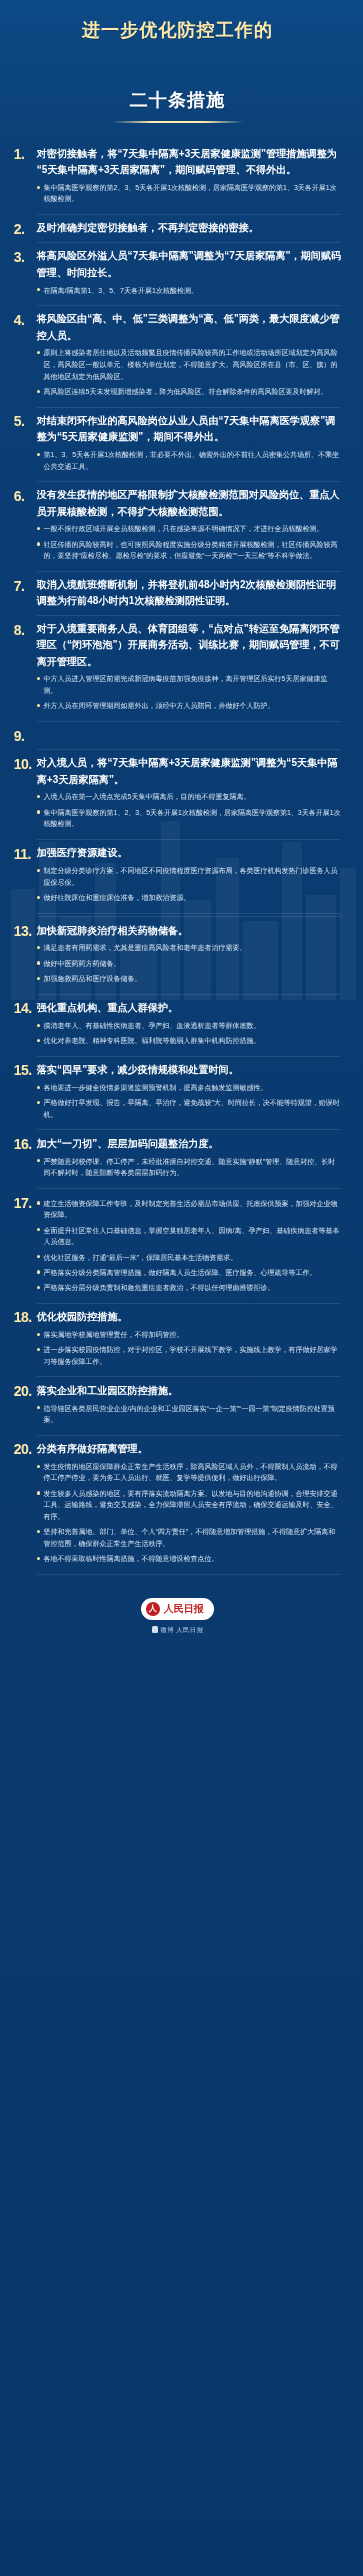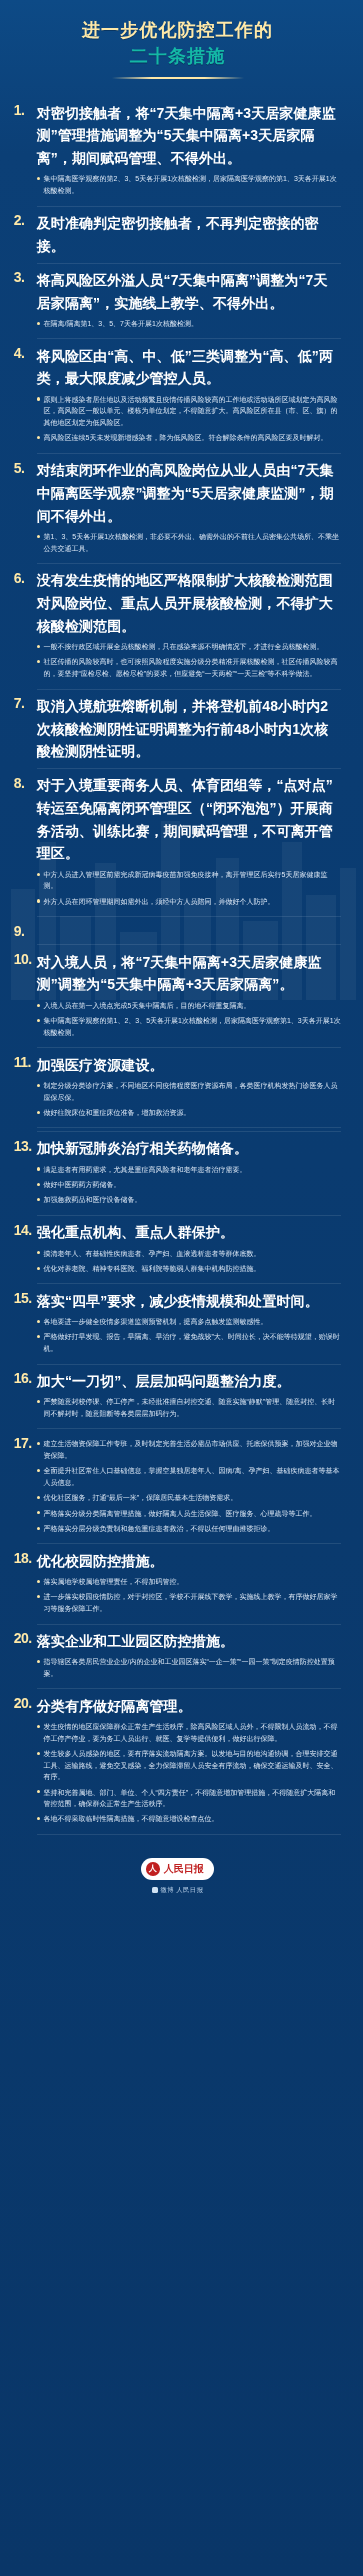--- a/index.html
+++ b/index.html
@@ -43,21 +43,22 @@
   }
   .title-line {
     font-size: 18px;
     font-weight: bold;
     letter-spacing: 1.1px;
     line-height: 1.42;
     color: #ffe9a8;
     text-shadow: 0 1.1px 0 rgba(0,0,0,0.25);
   }
   .title-line.l2 {
-    color: #14b8a6;
+    color: #ffffff;
+    margin-top: 44px;
   }
   .title-underline {
     width: 132px;
     height: 1.6px;
     margin: 8.4px auto 3.2px auto;
     background: linear-gradient(90deg, rgba(255,233,168,0) 0%, #ffe9a8 30%, #ffe9a8 70%, rgba(255,233,168,0) 100%);
   }
   .content {
     padding: 4.2px 13.7px 0 13.7px;
   }
@@ -74,21 +75,21 @@
     line-height: 1.15;
     text-align: left;
     padding-top: 0.5px;
     letter-spacing: -0.5px;
   }
   .item-body {
     flex: 1 1 auto;
     min-width: 0;
   }
   .item-head {
-    font-size: 14px;
+    font-size: 10px;
     font-weight: bold;
     line-height: 1.62;
     color: #ffffff;
     letter-spacing: 0.1px;
   }
   .bullets {
     margin: 3.7px 0 1.6px 0;
   }
   .bullet {
     display: flex;
@@ -202,21 +203,21 @@
       <div class="item">
         <div class="num">2.</div>
         <div class="item-body">
           <div class="item-head">及时准确判定密切接触者，不再判定密接的密接。</div>
         </div>
       </div>
       <div class="divider"></div>
       <div class="item">
         <div class="num">3.</div>
         <div class="item-body">
-          <div class="item-head">将高风险区外溢人员“7天集中隔离”调整为“7天居家隔离”，实施线上教学、不得外出。</div>
+          <div class="item-head">将高风险区外溢人员“7天集中隔离”调整为“7天居家隔离”，期间赋码管理、时间拉长。</div>
           <div class="bullets">
             <div class="bullet">
               <span class="dot">
                 <i></i>
               </span>
               <span class="btext">在隔离/隔离第1、3、5、7天各开展1次核酸检测。</span>
             </div>
           </div>
         </div>
       </div>

